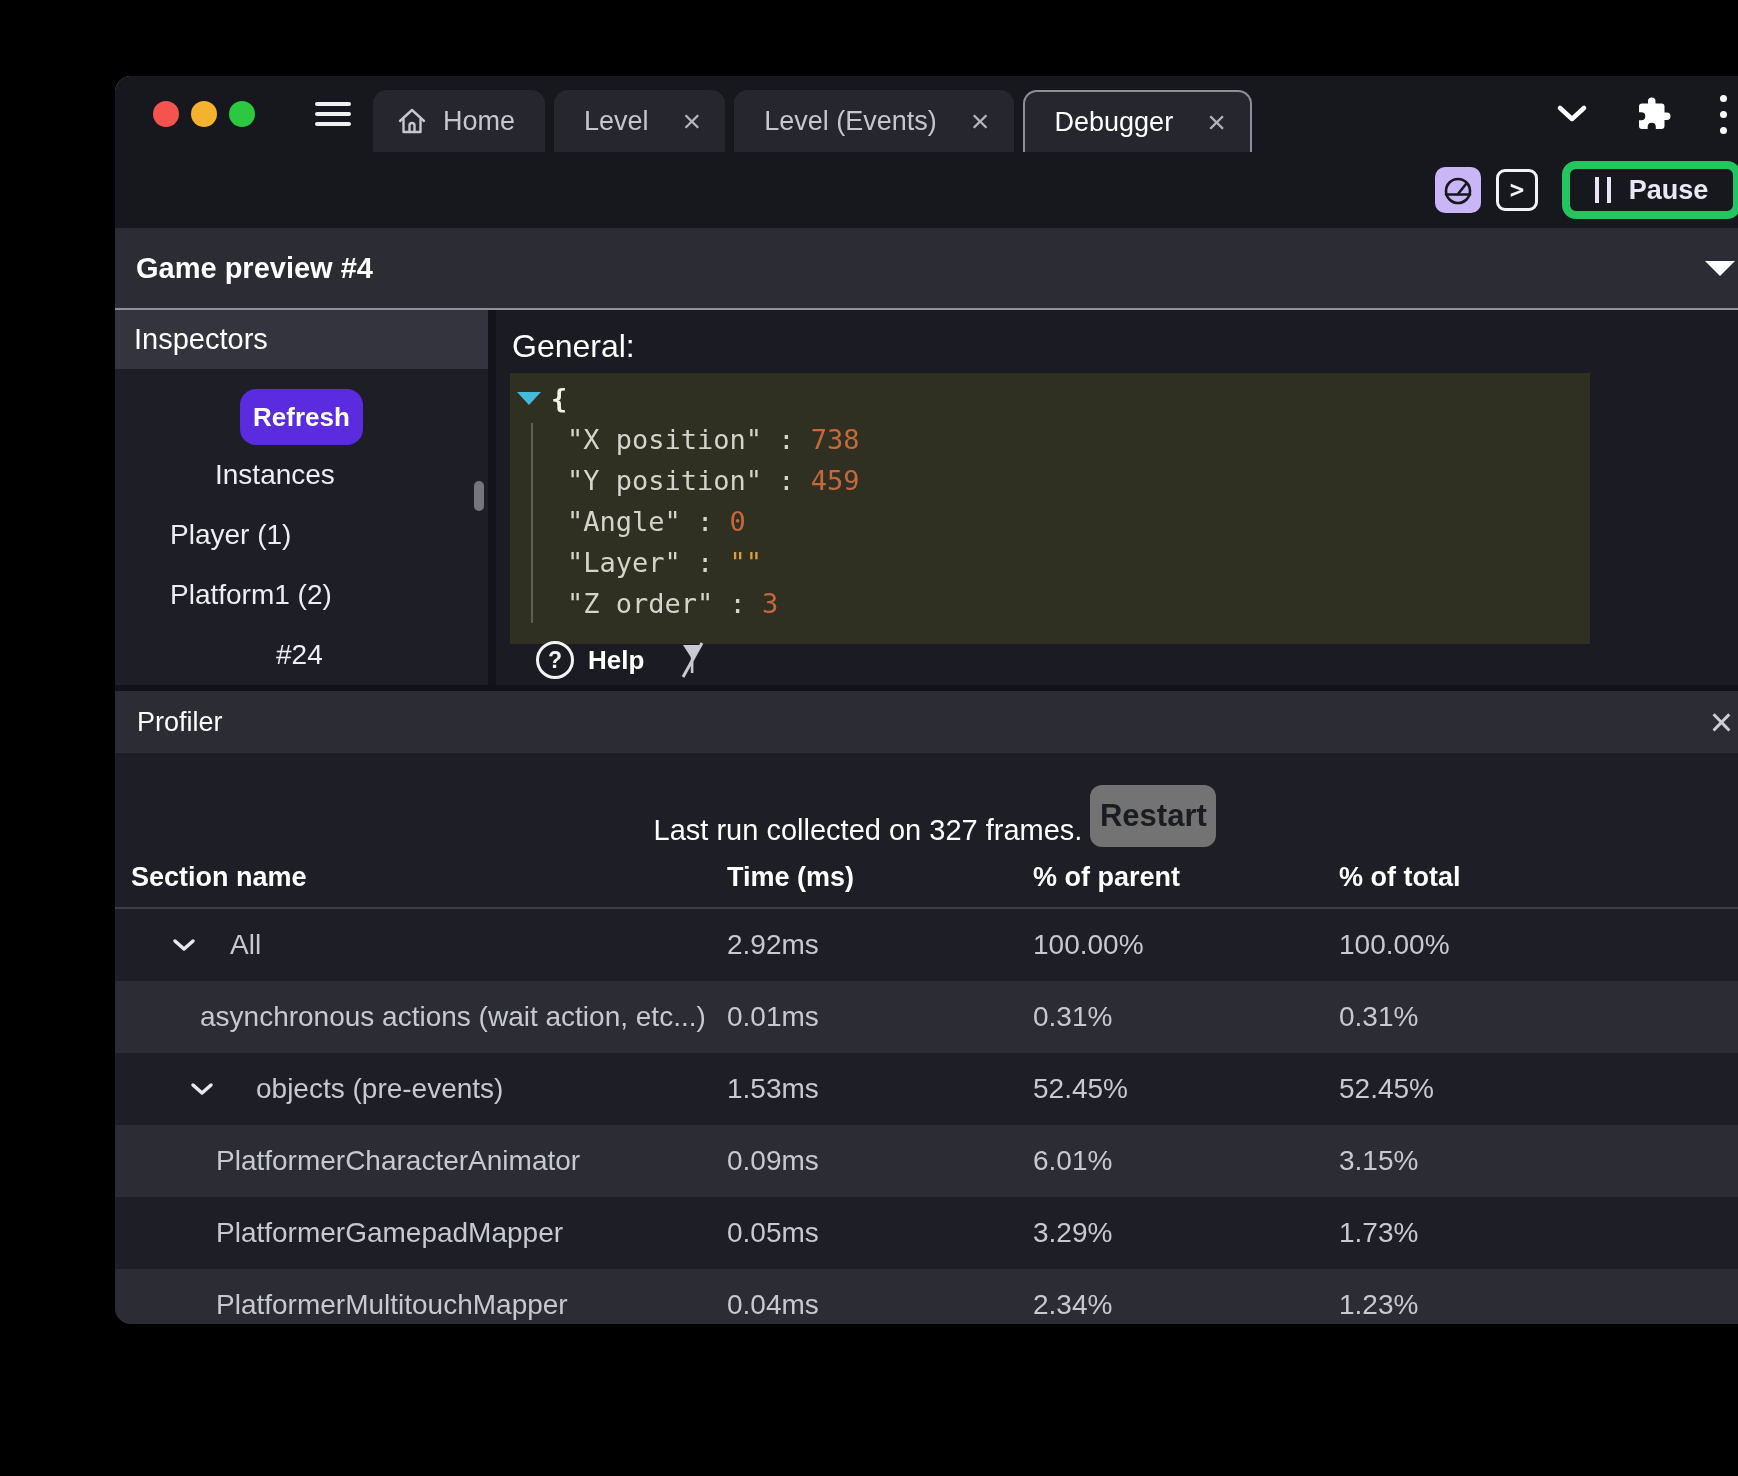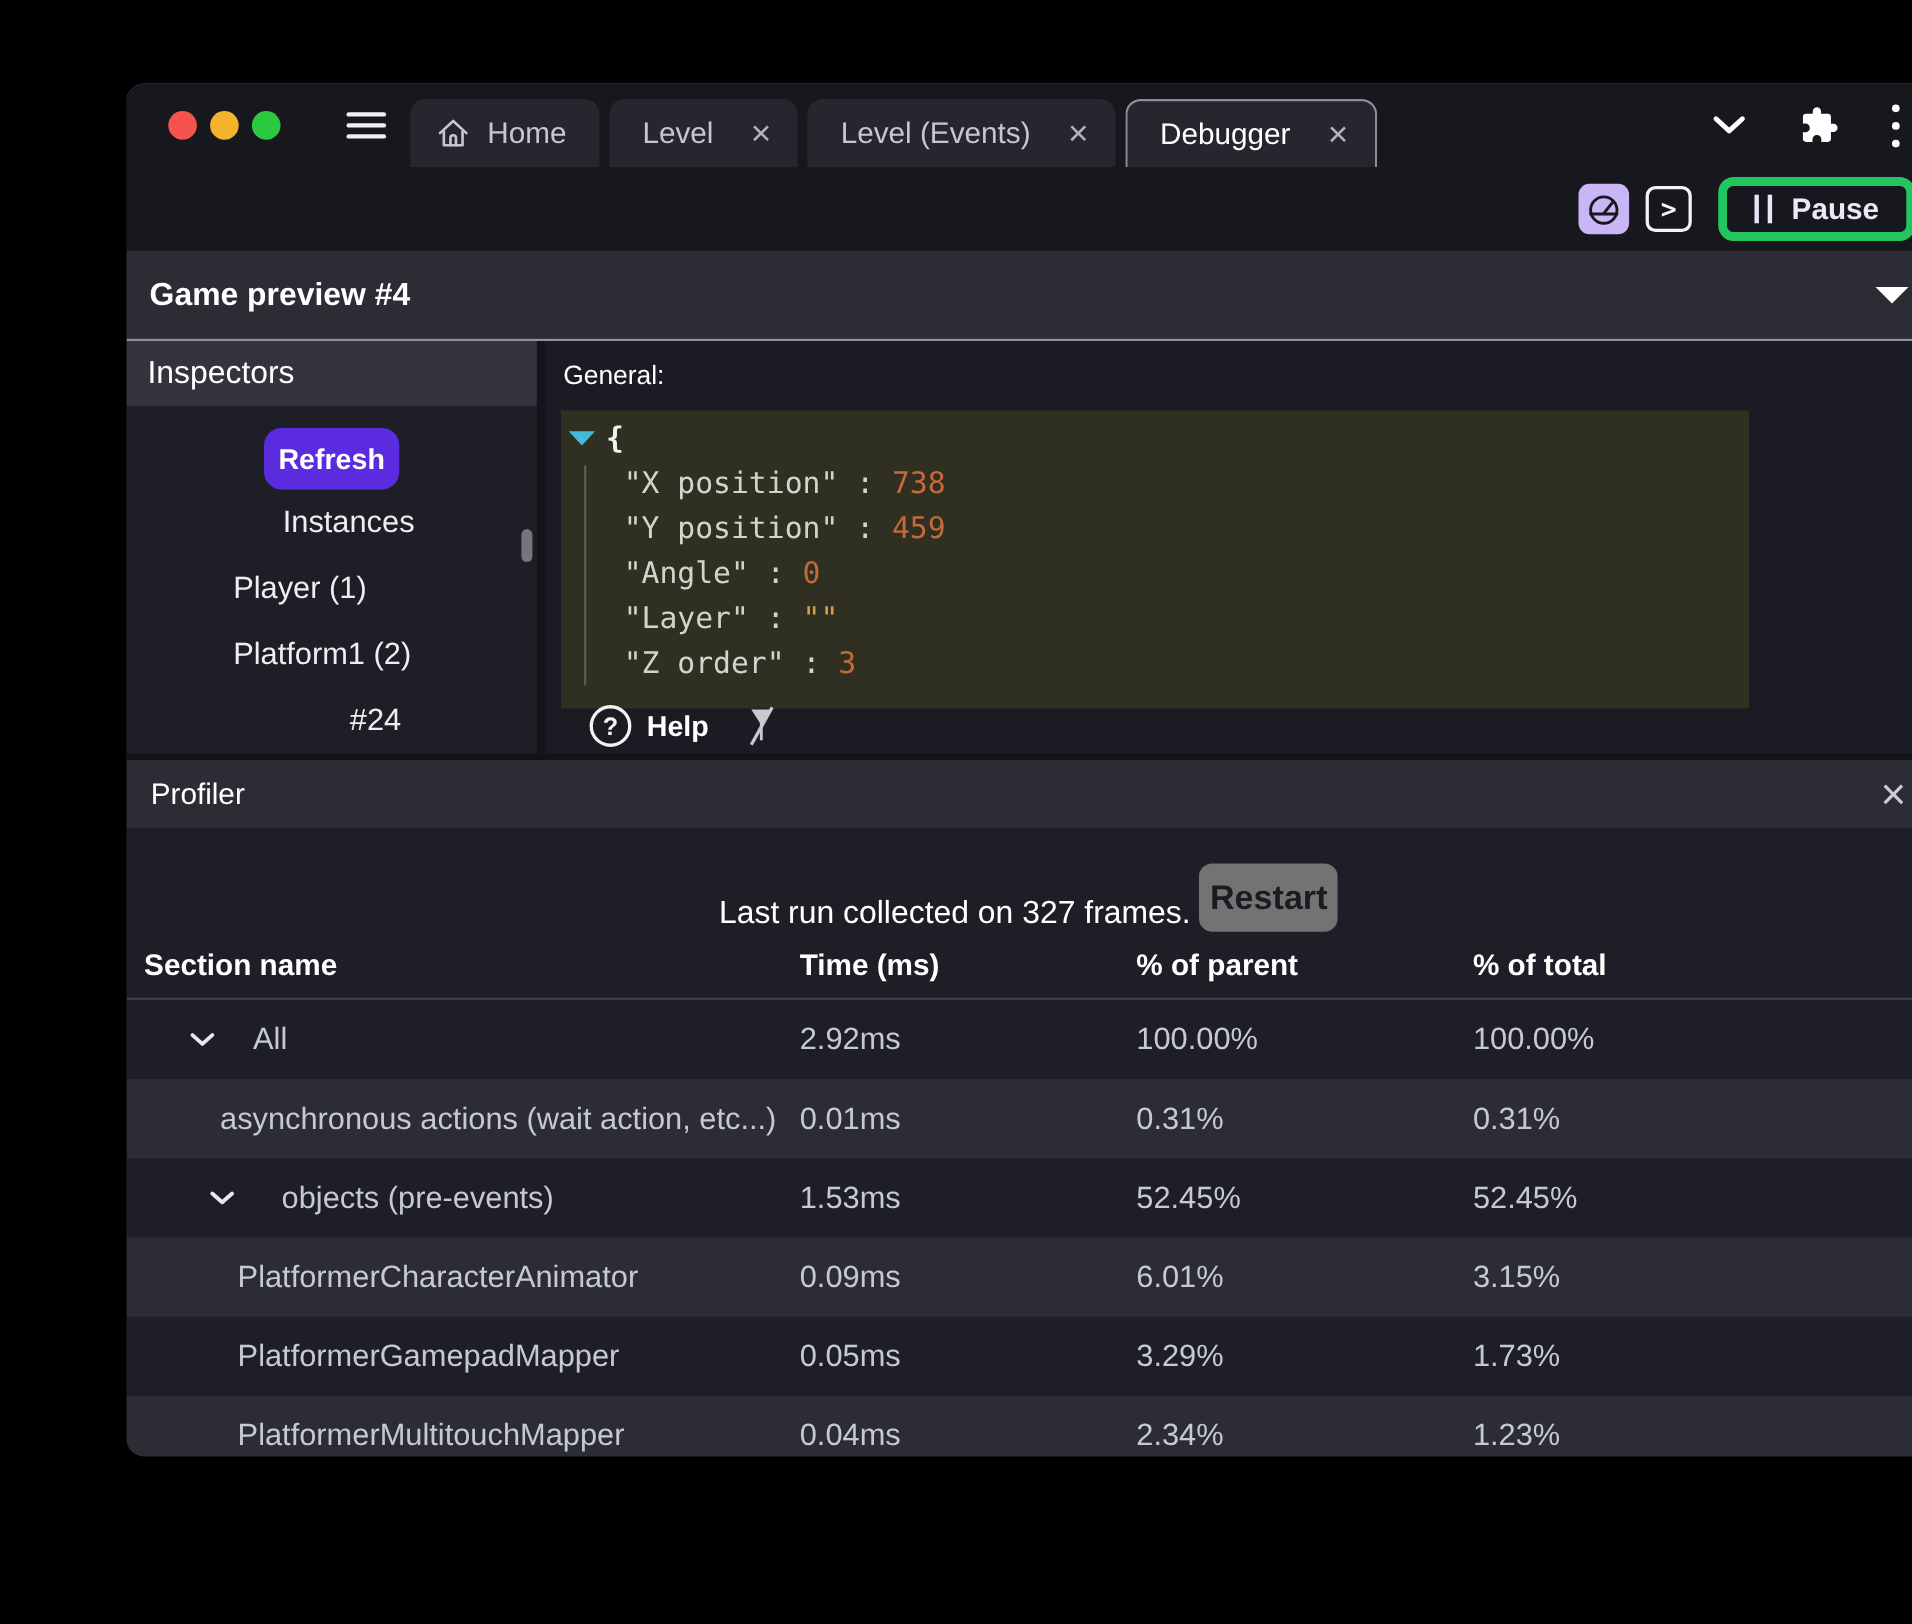--- a/index.html
+++ b/index.html
@@ -50,29 +50,29 @@
                    border-right:15px solid transparent; border-top:15px solid #fff; }
 
   
   .main { height:377px; display:flex; border-top:2px solid #90919a; flex-shrink:0; }
   .inspectors { width:373px; background:#1e1f26; position:relative; flex-shrink:0; }
   .insp-header { height:59px; background:#33343e; display:flex; align-items:center;
                  padding-left:19px; font-size:29px; font-weight:500; color:#fff; }
   .refresh-btn { display:flex; align-items:center; justify-content:center; margin:20px auto 0;
                  width:123px; height:56px; border-radius:16px; background:#5b2be0; border:none;
                  color:#fff; font-weight:bold; font-size:26px; }
-  .insp-item { height:60px; display:flex; align-items:center; font-size:28px; color:#edeef3;margin-left:42px; }
+  .insp-item { height:60px; display:flex; align-items:center; font-size:28px; color:#edeef3; }
   .insp-item.lvl-0 { padding-left:100px; }
   .insp-item.lvl-1 { padding-left:55px; }
   .insp-item.lvl-2 { padding-left:161px; }
   .insp-thumb { position:absolute; right:4px; top:171px; width:10px; height:30px;
                 border-radius:5px; background:#74757d; }
   .divider-v { width:8px; background:#13141a; flex-shrink:0; }
   .general { flex:1; position:relative; background:#1b1c23; }
-  .gen-title { position:absolute; left:16px; top:18px; font-size:24px; color:#fff; }
+  .gen-title { position:absolute; left:16px; top:18px; font-size:32px; color:#fff; }
   .code { position:absolute; left:14px; top:63px; width:1080px; height:271px; background:#2f3021;
           font-family:"DejaVu Sans Mono", monospace; font-size:27px; color:#d4d4cc;
           padding:5px 0 0 7px; overflow:hidden; }
   .code-head { display:flex; align-items:center; height:41px; }
   .tri { width:0; height:0; border-left:12px solid transparent; border-right:12px solid transparent;
          border-top:13px solid #44b9d9; margin-right:10px; }
   .brace { color:#f2f2ec; font-weight:bold; }
   .guide { position:absolute; left:21px; top:50px; width:2px; height:200px; background:#5d5e54; }
   .clines { padding-left:50px; }
   .cline { height:41px; display:flex; align-items:center; white-space:pre; }

